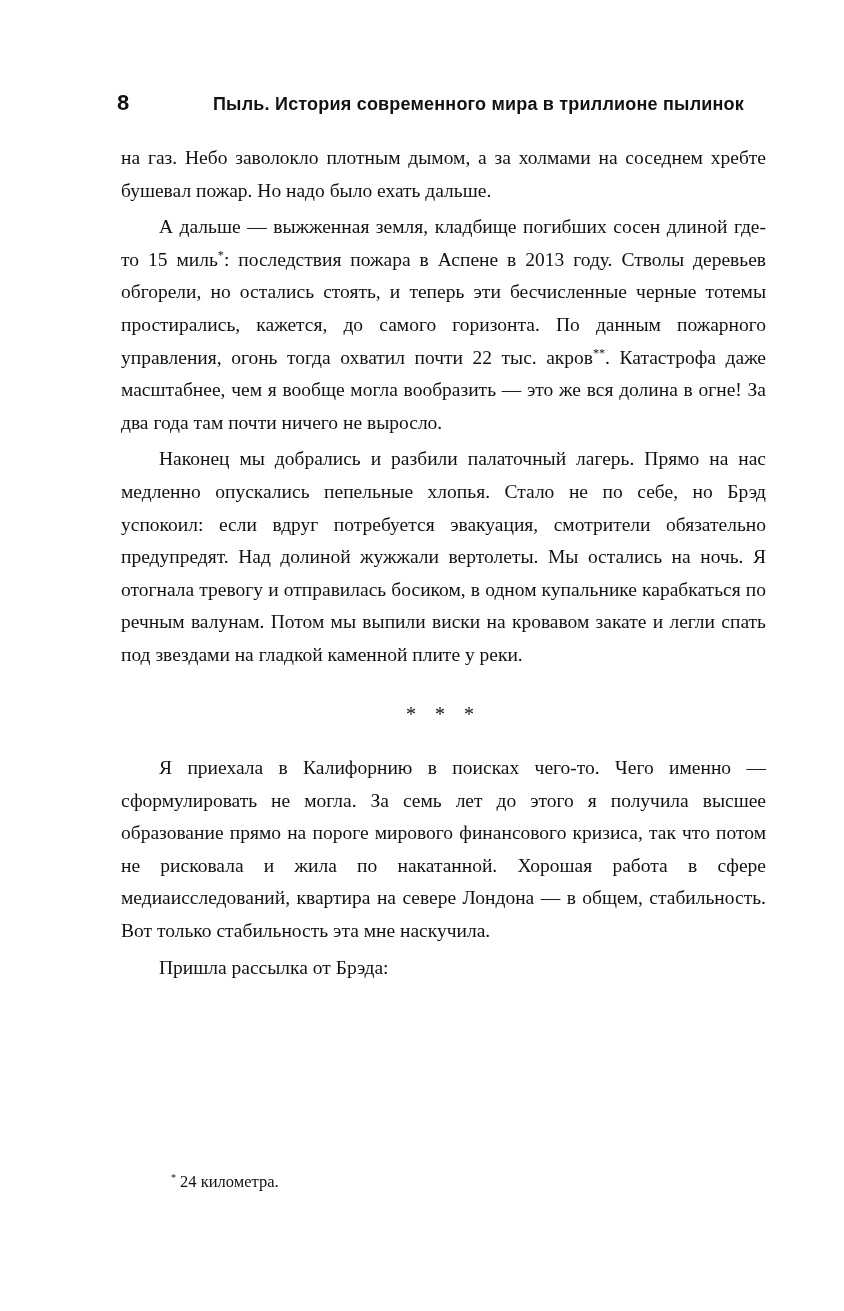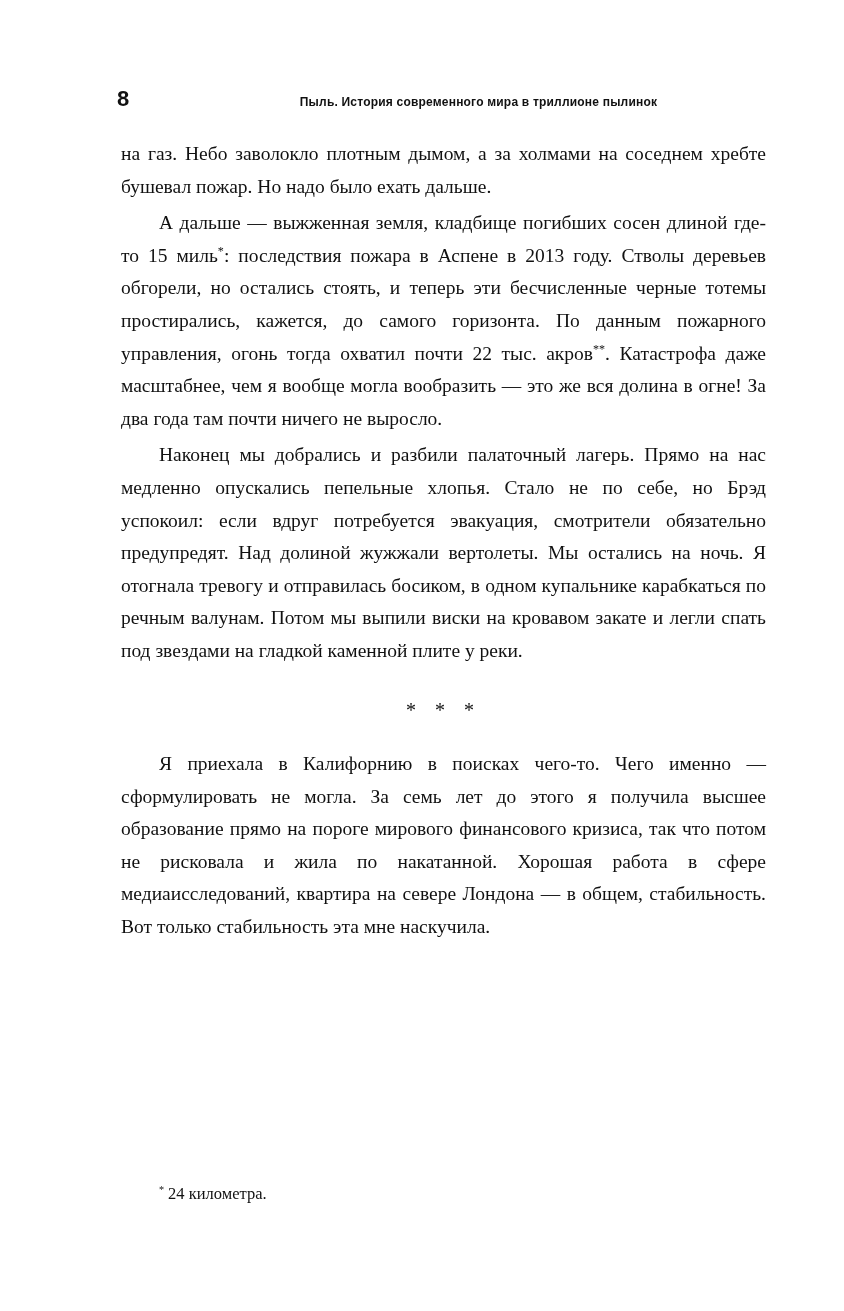--- a/index.html
+++ b/index.html
@@ -23,21 +23,21 @@
     margin-bottom: 26px;
   }
   .page-number {
     font-size: 22px;
     width: 70px;
     flex: 0 0 auto;
   }
   .running-title {
     flex: 1 1 auto;
     text-align: center;
-    font-size: 12px;
+    font-size: 18px;
     letter-spacing: 0.2px;
     margin-top: 8px;
   }
   .body-text {
     font-size: 19.5px;
     line-height: 32.6px;
     text-align: justify;
     hyphens: auto;
   }
   .body-text p { margin: 4px; }
@@ -56,21 +56,21 @@
   }
   .footnotes {
     position: absolute;
     left: 117px;
     right: 74px;
     bottom: 100px;
     font-size: 16.5px;
     line-height: 27px;
     text-align: left;
   }
-  .footnote { margin: 4px; text-indent: 38px; font-family: Liberation Serif, serif; }
+  .footnote { margin: 16px; text-indent: 38px; font-family: Liberation Serif, serif; }
   .footnote sup.fn-marker { margin-right: 4px; }
 </style>
 </head>
 <body>
 
 <div class="page">
 
   <header class="page-header">
     <div class="page-number">8</div>
     <div class="running-title">Пыль. История современного мира в триллионе пылинок</div>
@@ -84,20 +84,21 @@
 
 
     <p class="indent">Наконец мы добрались и разбили палаточный лагерь. Прямо на нас медленно опускались пепельные хлопья. Стало не по себе, но Брэд успокоил: если вдруг потребуется эвакуация, смотрители обязательно предупредят. Над долиной жужжали вертолеты. Мы остались на ночь. Я отогнала тревогу и отправилась босиком, в одном купальнике карабкаться по речным валунам. Потом мы выпили виски на кровавом закате и легли спать под звездами на гладкой каменной плите у реки.</p>
 
 
     <p class="separator">* * *</p>
 
     <p class="indent">Я приехала в Калифорнию в поисках чего-то. Чего именно — сформулировать не могла. За семь лет до этого я получила высшее образование прямо на пороге мирового финансового кризиса, так что потом не рисковала и жила по накатанной. Хорошая работа в сфере медиаисследований, квартира на севере Лондона — в общем, стабильность. Вот только стабильность эта мне наскучила.</p>
 
 
+    <p class="indent">Пришла рассылка от Брэда:</p>
 
   </main>
 
   <footer class="footnotes">
     <p class="footnote"><sup class="fn-marker">*</sup><span>24 километра.</span></p>
   </footer>
 
 </div>
 
 </body></html>

